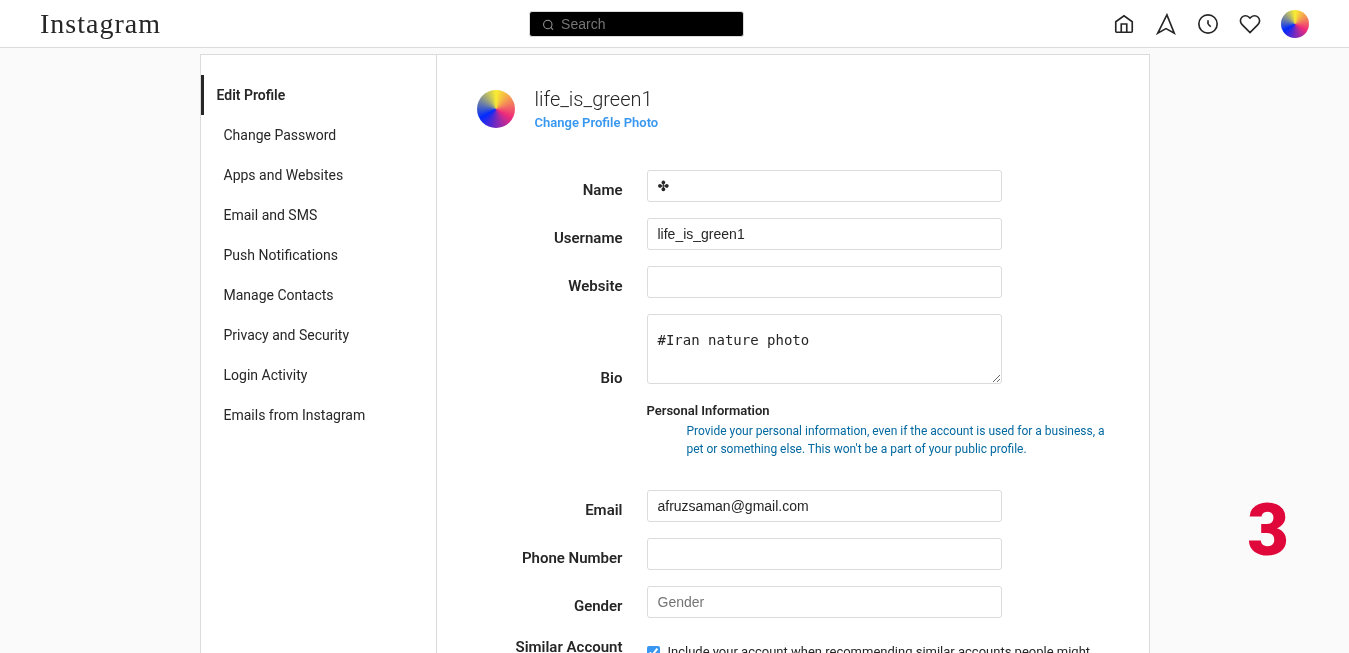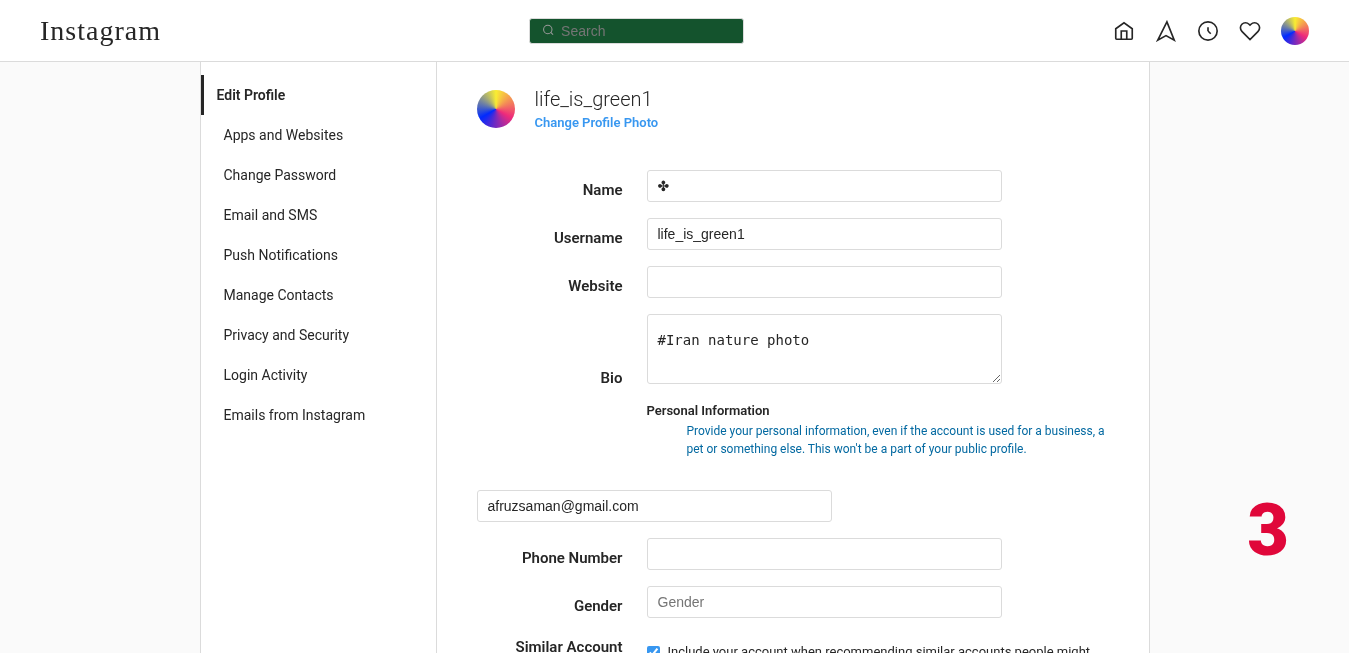--- a/index.html
+++ b/index.html
@@ -2,39 +2,39 @@
 <html><head>
   <meta charset="utf-8">
   <style>
     * { box-sizing: border-box; margin: 0; padding: 0; }
     body { font-family: -apple-system, BlinkMacSystemFont, 'Segoe UI', Roboto, sans-serif; background: #fafafa; color: #262626; font-size: 14px; }
 
     
     .header {
       background: #fff;
       border-bottom: 1px solid #dbdbdb;
-      height: 62px;
+      height: 48px;
       display: flex;
       align-items: center;
       justify-content: space-between;
       padding: 16px 40px;
       position: fixed;
       top: 0; left: 0; right: 0;
       z-index: 100;
     }
     .header-logo {
       font-family: 'Brush Script MT', cursive;
       font-size: 28px;
       color: #262626;
       letter-spacing: 1px;
     }
     .header-search {
       display: flex;
-      align-items: flex-start;
-      background: #14532d;
+      align-items: flex-end;
+      background: #000000;
       border: 1px solid #dbdbdb;
       border-radius: 3px;
       padding: 4px 12px;
       width: 215px;
       gap: 6px;
     }
     .header-search input {
       border: none;
       background: transparent;
       outline: none;
@@ -262,22 +262,22 @@
       </svg>
     </span>
     <div class="avatar-circle"></div>
   </div>
 </header>
 
 <div class="page-container">
 
   <nav class="sidebar">
     <div class="sidebar-item active">Edit Profile</div>
+    <div class="sidebar-item">Change Password</div>
     <div class="sidebar-item">Apps and Websites</div>
-    <div class="sidebar-item">Change Password</div>
     <div class="sidebar-item">Email and SMS</div>
     <div class="sidebar-item">Push Notifications</div>
     <div class="sidebar-item">Manage Contacts</div>
     <div class="sidebar-item">Privacy and Security</div>
     <div class="sidebar-item">Login Activity</div>
     <div class="sidebar-item">Emails from Instagram</div>
   </nav>
 
   <main class="main-content">
 
@@ -319,20 +319,21 @@
 
     <div class="form-row">
       <div style="width:170px; flex-shrink:0;"></div>
       <div class="form-field personal-info-section">
         <div class="personal-info-title">Personal Information</div>
         <div class="personal-info-desc">Provide your personal information, even if the account is used for a business, a pet or something else. This won't be a part of your public profile.</div>
       </div>
     </div>
 
     <div class="form-row form-row-centered">
+      <label class="form-label">Email</label>
       <div class="form-field">
         <input type="email" class="form-input" value="afruzsaman@gmail.com" style="">
       </div>
     </div>
 
     <div class="form-row form-row-centered">
       <label class="form-label">Phone Number</label>
       <div class="form-field">
         <input type="text" class="form-input" value="" style="">
       </div>

